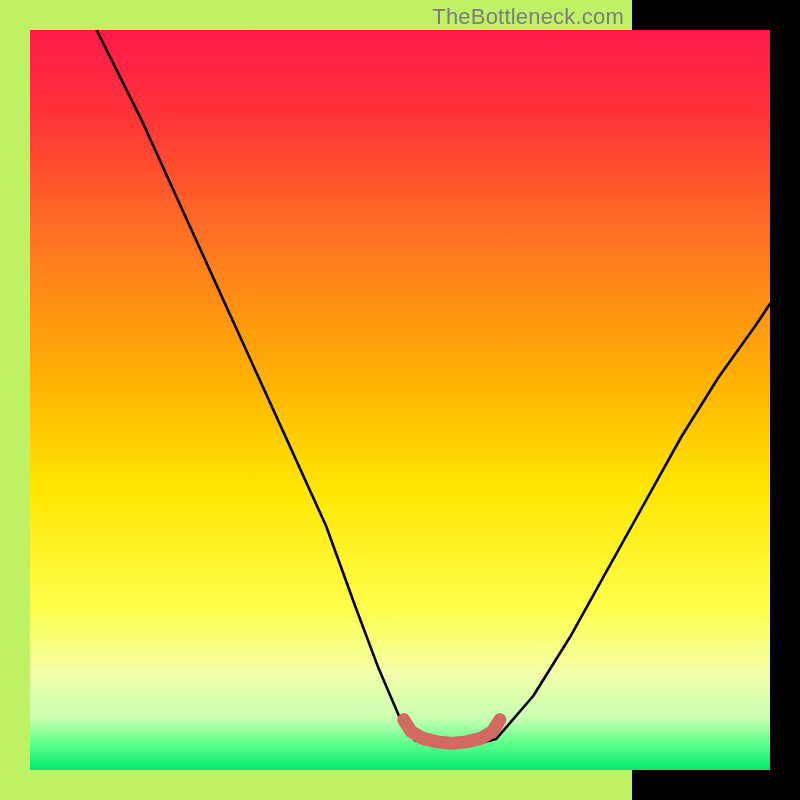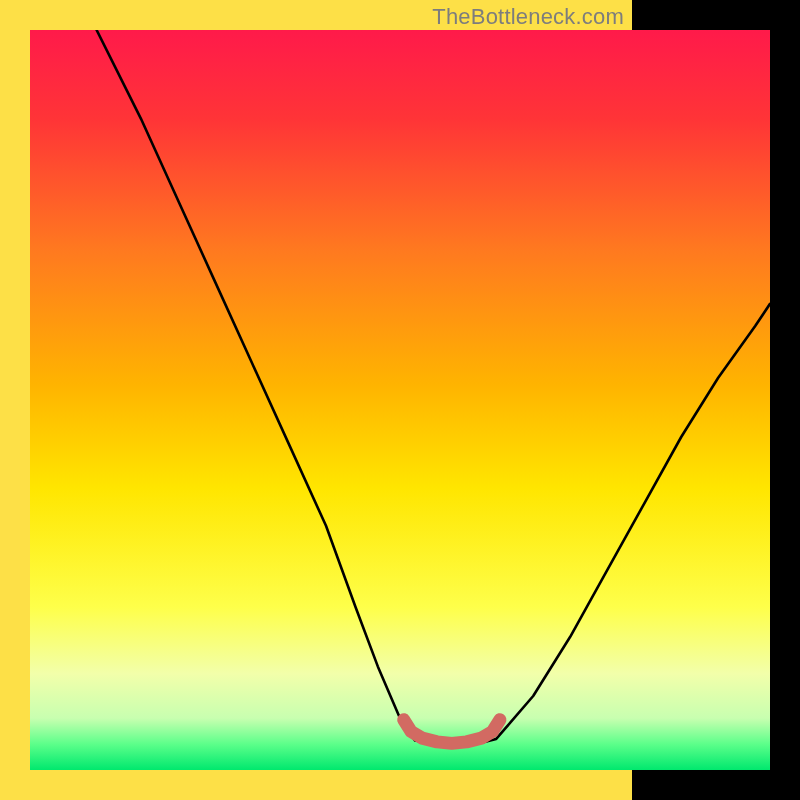--- a/index.html
+++ b/index.html
@@ -8,21 +8,21 @@
     width: 800px;
     height: 800px;
     overflow: hidden;
     background: #000;
     font-family: Arial, Helvetica, sans-serif;
   }
   .frame {
     position: relative;
     width: 632px;
     height: 800px;
-    background: #fde047;
+    background: #bef264;
   }
   .plot-area {
     position: absolute;
     left: 30px;
     top: 30px;
     width: 740px;
     height: 740px;
   }
   .attribution {
     position: absolute;

